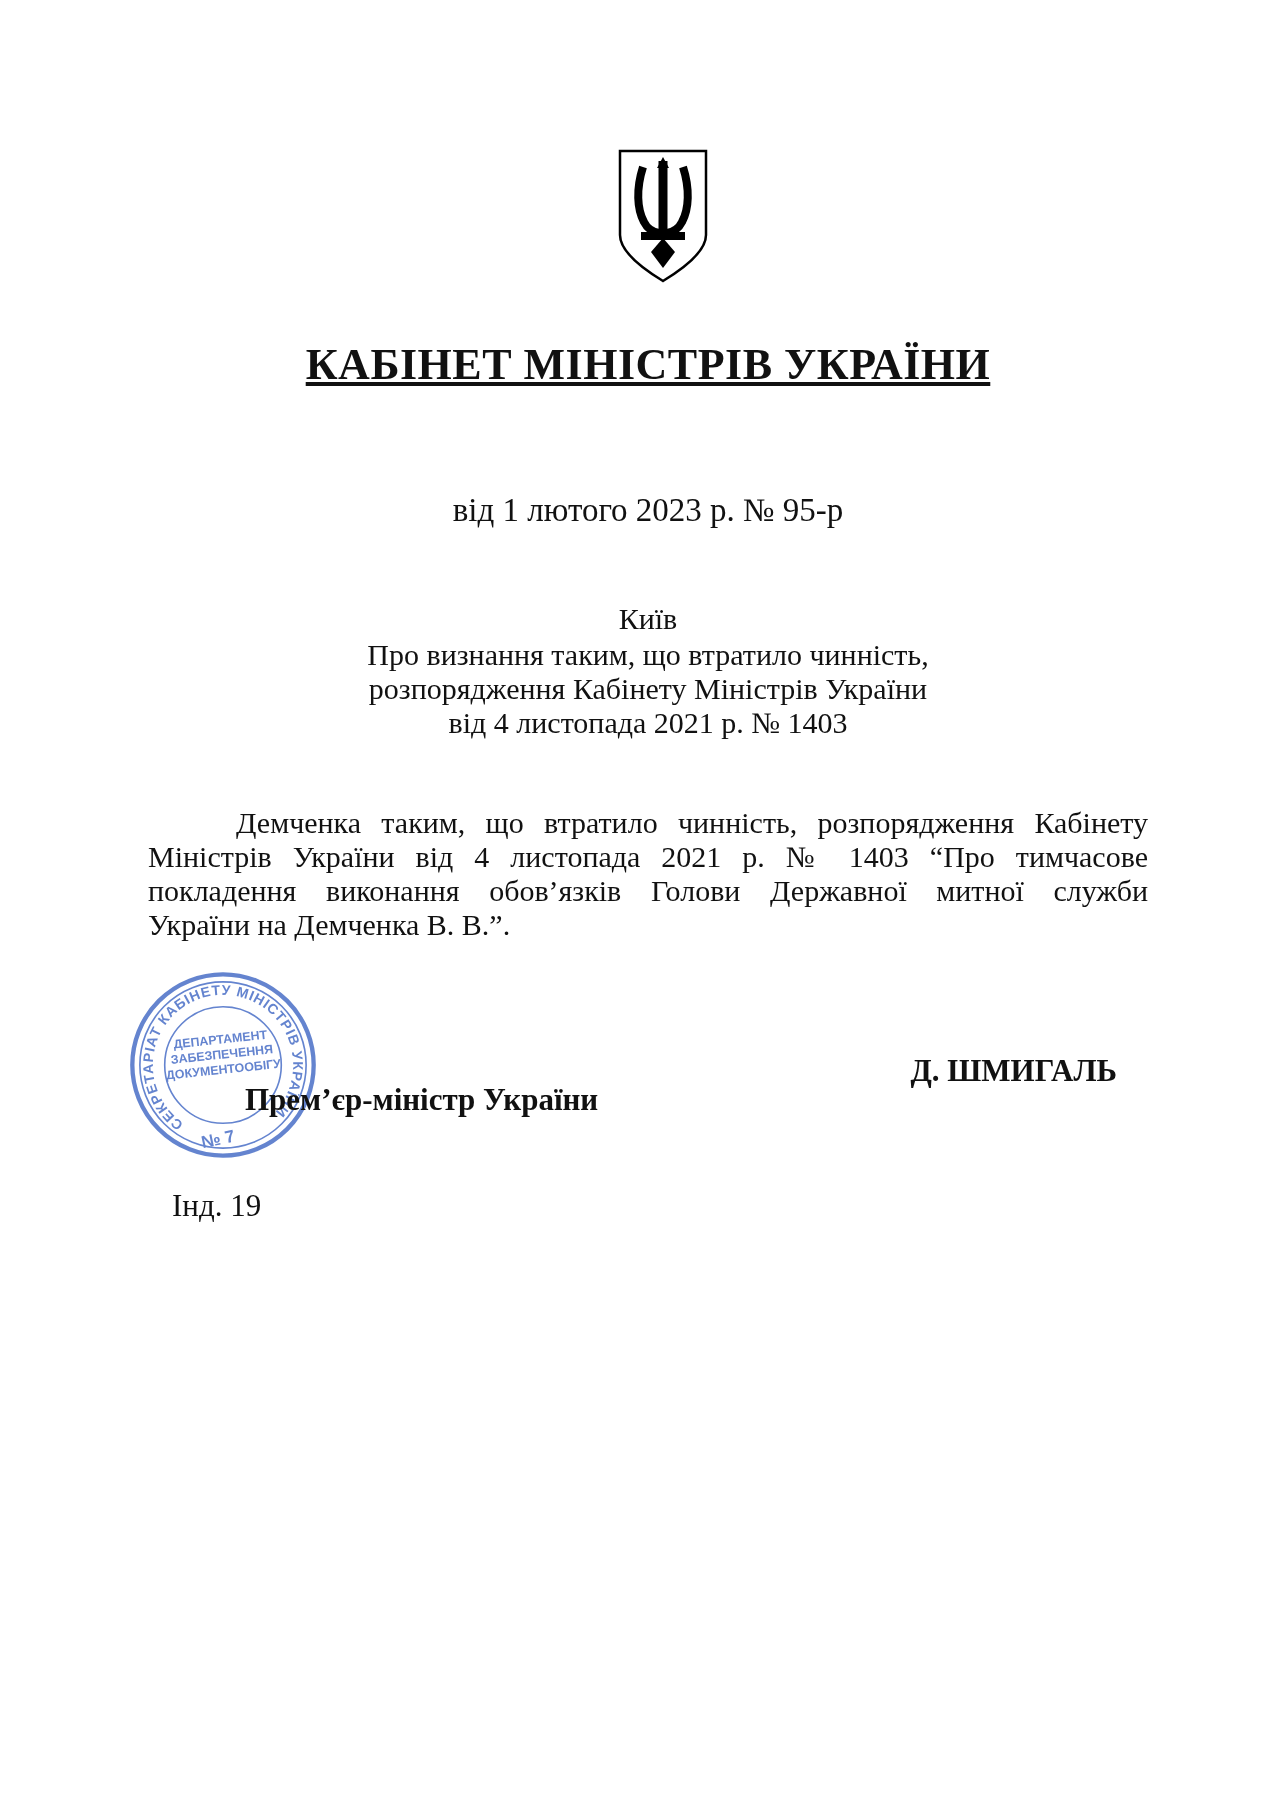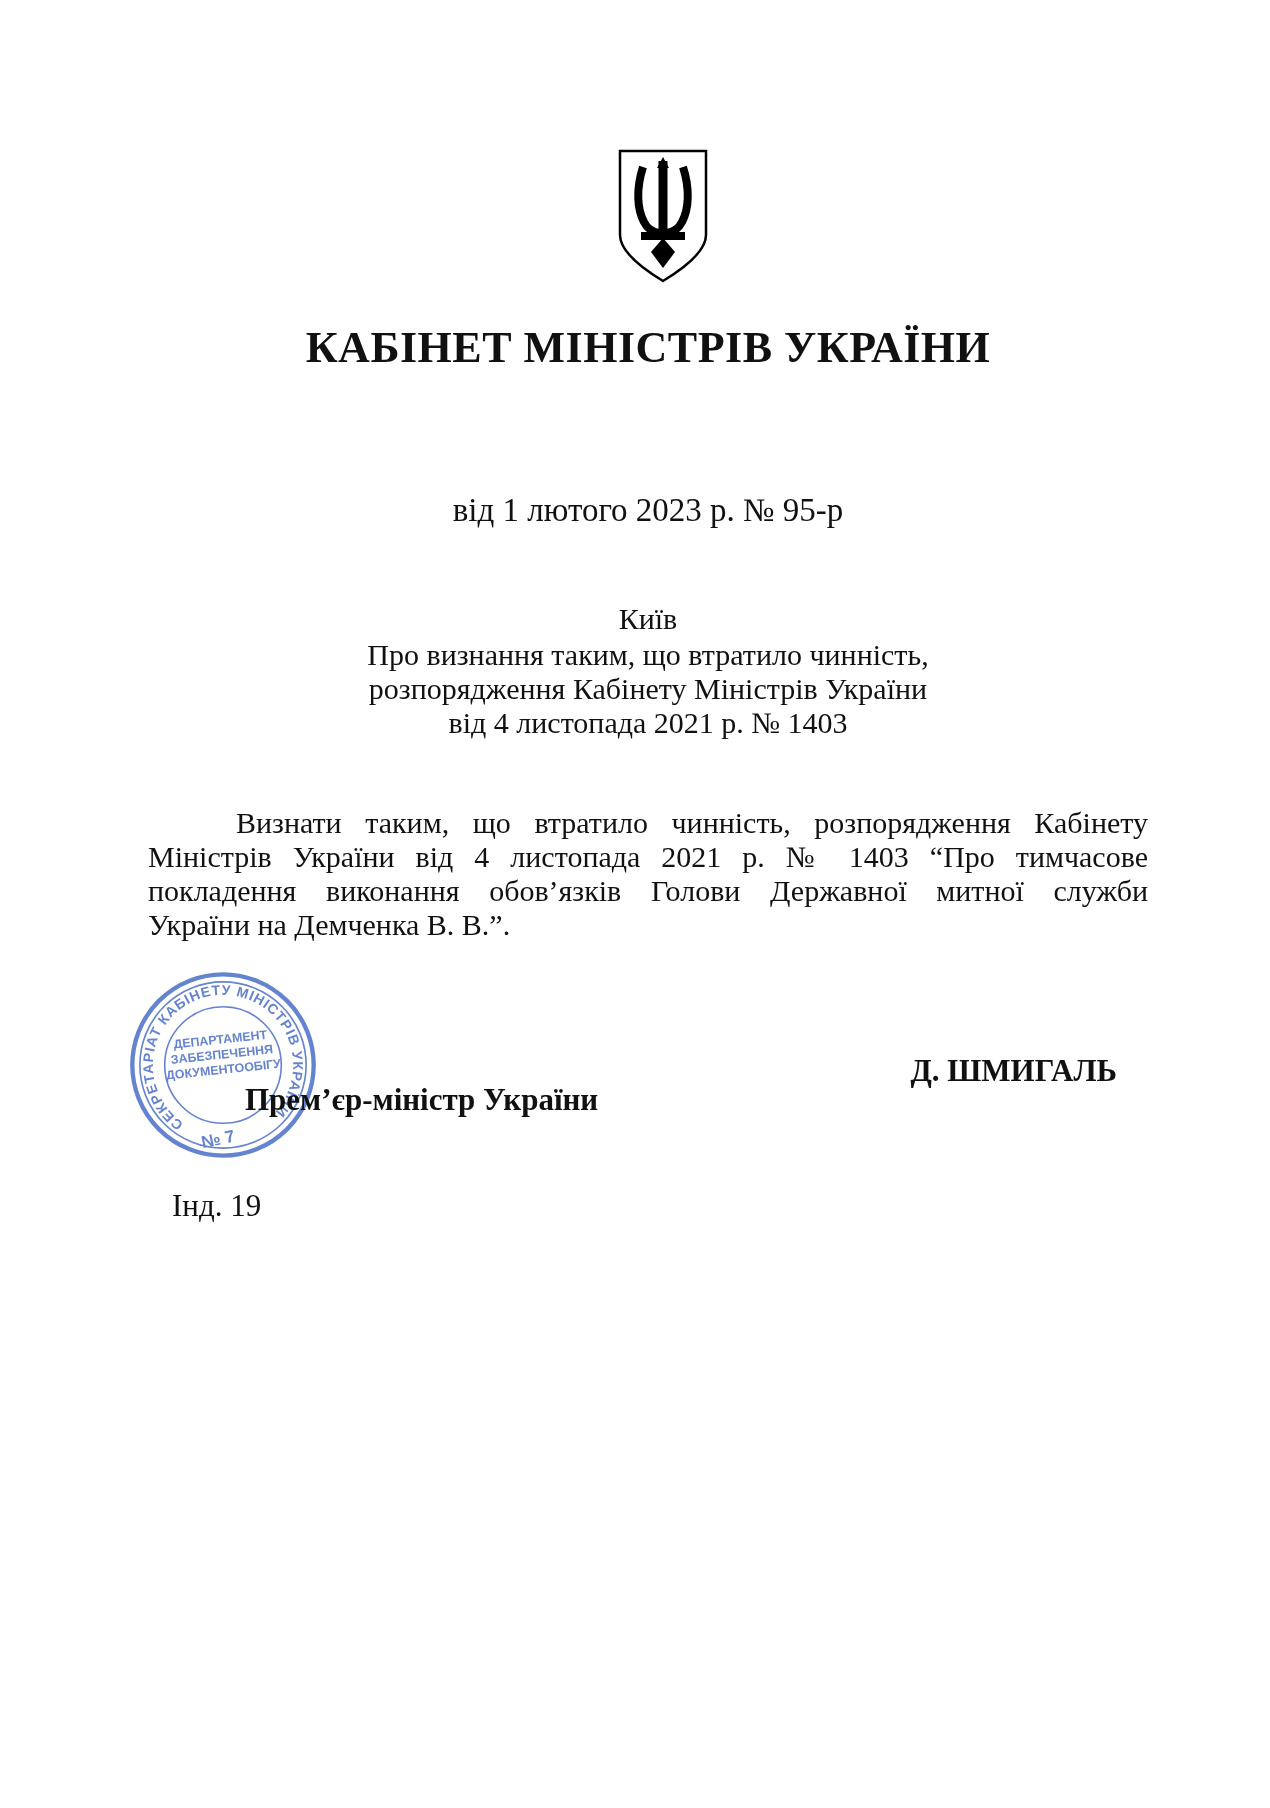--- a/index.html
+++ b/index.html
@@ -9,21 +9,21 @@
     background:#ffffff;
     font-family:"Liberation Serif", serif;
     color:#111111;
     overflow:hidden;
   }
   .abs { position:absolute; }
   .col { left:148px; width:1000px; text-align:center; }
 
   .coat { left:612px; top:145px; width:102px; height:142px; }
 
-  .org-name   { top:322px; font-size:44px; font-weight:bold; letter-spacing:0.5px; }
+  .org-name   { top:339px; font-size:44px; font-weight:bold; letter-spacing:0.5px;text-decoration:underline; }
   .doc-type   { top:419px; font-size:30px; font-weight:bold; letter-spacing:7px; }
   .date-line  { top:492px; font-size:33px; }
   .city       { top:565px; font-size:30px;margin-top:37px; }
   .doc-title  { top:638px; font-size:30px; font-weight:normal; line-height:34px; }
 
   .body-text  { top:806px; font-size:30px; line-height:34px; text-align:justify; }
   .body-text .jline { text-align:justify; text-align-last:justify; }
   .body-text .jline.first { text-indent:88px; }
   .body-text .lastline { text-align:left; text-align-last:left; }
 
@@ -60,21 +60,21 @@
   <div class="abs col date-line">від 1 лютого 2023 р. № 95-р</div>
   <div class="abs col city">Київ</div>
 
   <div class="abs col doc-title">
     <div>Про визнання таким, що втратило чинність,</div>
     <div>розпорядження Кабінету Міністрів України</div>
     <div>від 4 листопада 2021 р. № 1403</div>
   </div>
 
   <div class="abs col body-text">
-    <div class="jline first">Визнати таким, що втратило чинність, розпорядження Кабінету</div>
+    <div class="jline first">Демченка таким, що втратило чинність, розпорядження Кабінету</div>
     <div class="jline">Міністрів України від 4 листопада 2021 р. № 1403 “Про тимчасове</div>
     <div class="jline">покладення виконання обов’язків Голови Державної митної служби</div>
     <div class="lastline">України на Демченка В. В.”.</div>
   </div>
 
   <svg class="abs stamp" viewBox="0 0 176 176" aria-hidden="true">
     <circle cx="88" cy="88" r="84" class="st-stroke" stroke-width="4"></circle>
     <circle cx="88" cy="88" r="77" class="st-stroke" stroke-width="1.5"></circle>
     <circle cx="88" cy="88" r="54" class="st-stroke" stroke-width="1.5"></circle>
     <defs>

